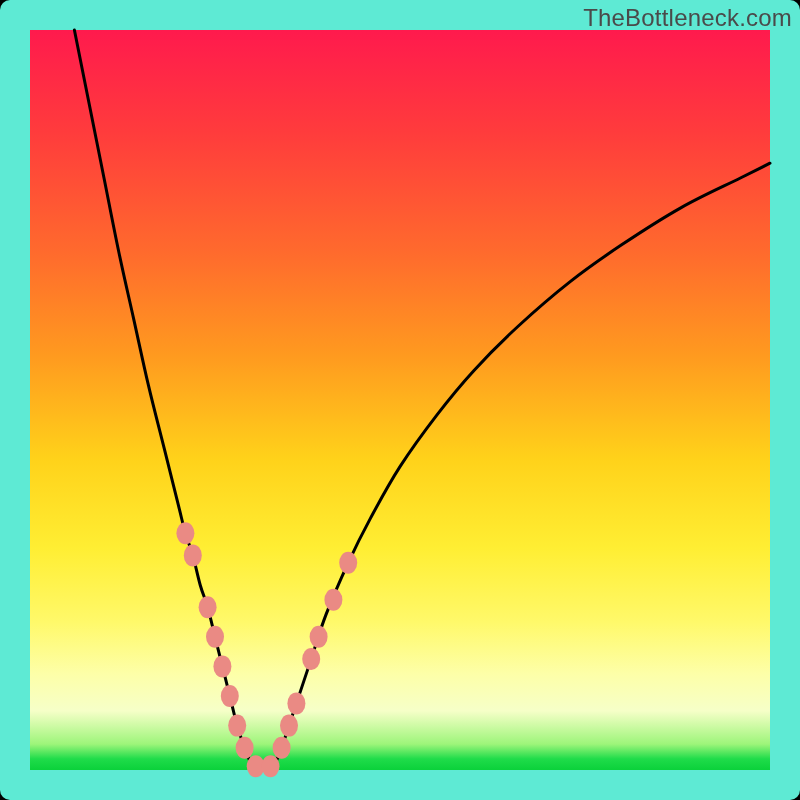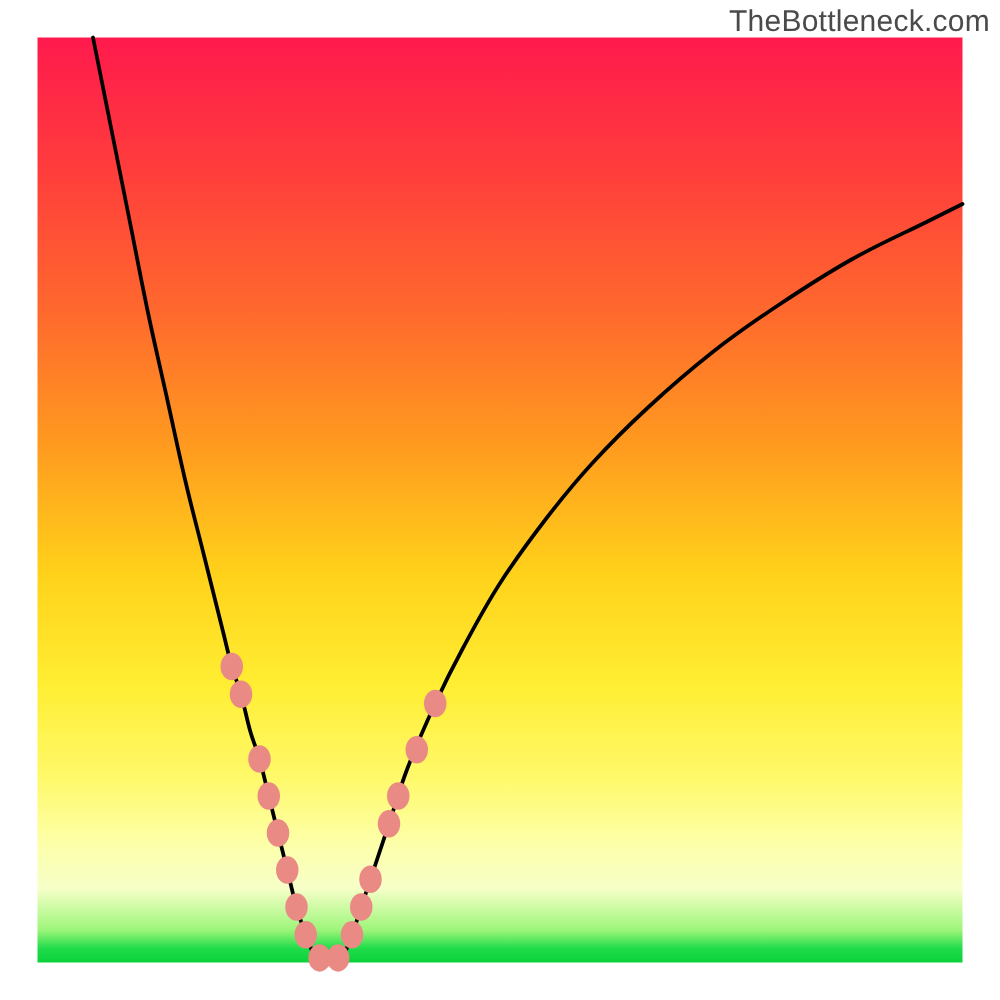--- a/index.html
+++ b/index.html
@@ -10,21 +10,22 @@
     overflow: hidden;
     background: #000;
     font-family: Arial, Helvetica, sans-serif;
   }
   .frame {
     position: absolute;
     left: 0;
     top: 0;
     width: 800px;
     height: 800px;
-    background: #ffffff;
+    background: #5eead4;
+    border-radius: 10px;
   }
   .plot {
     position: absolute;
     left: 30px;
     top: 30px;
     width: 740px;
     height: 740px;
     
     background: linear-gradient(
       to bottom,

